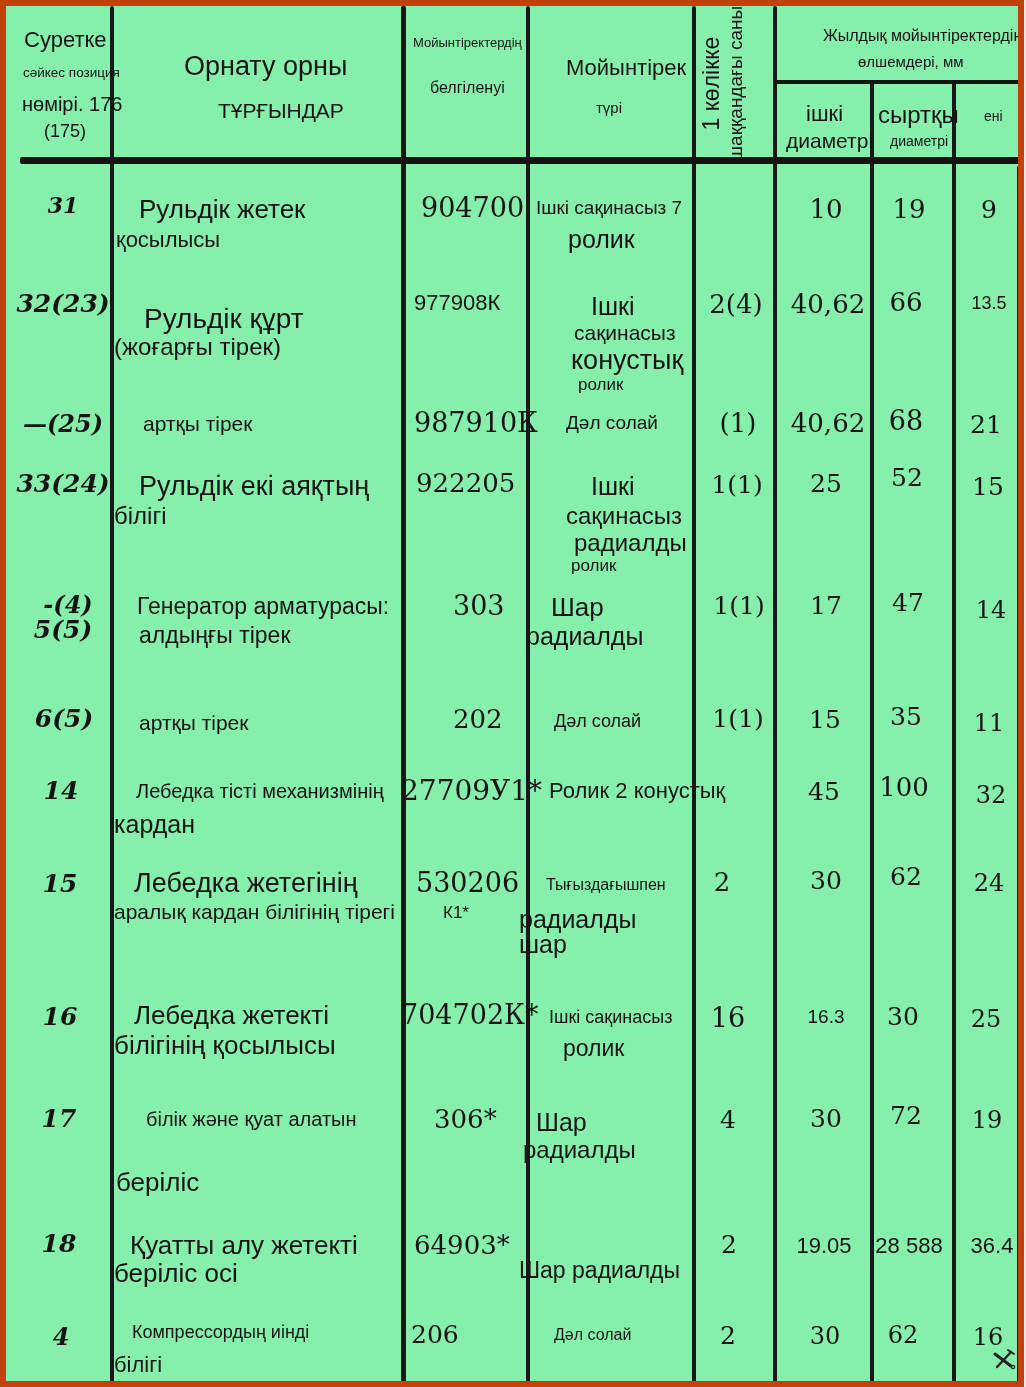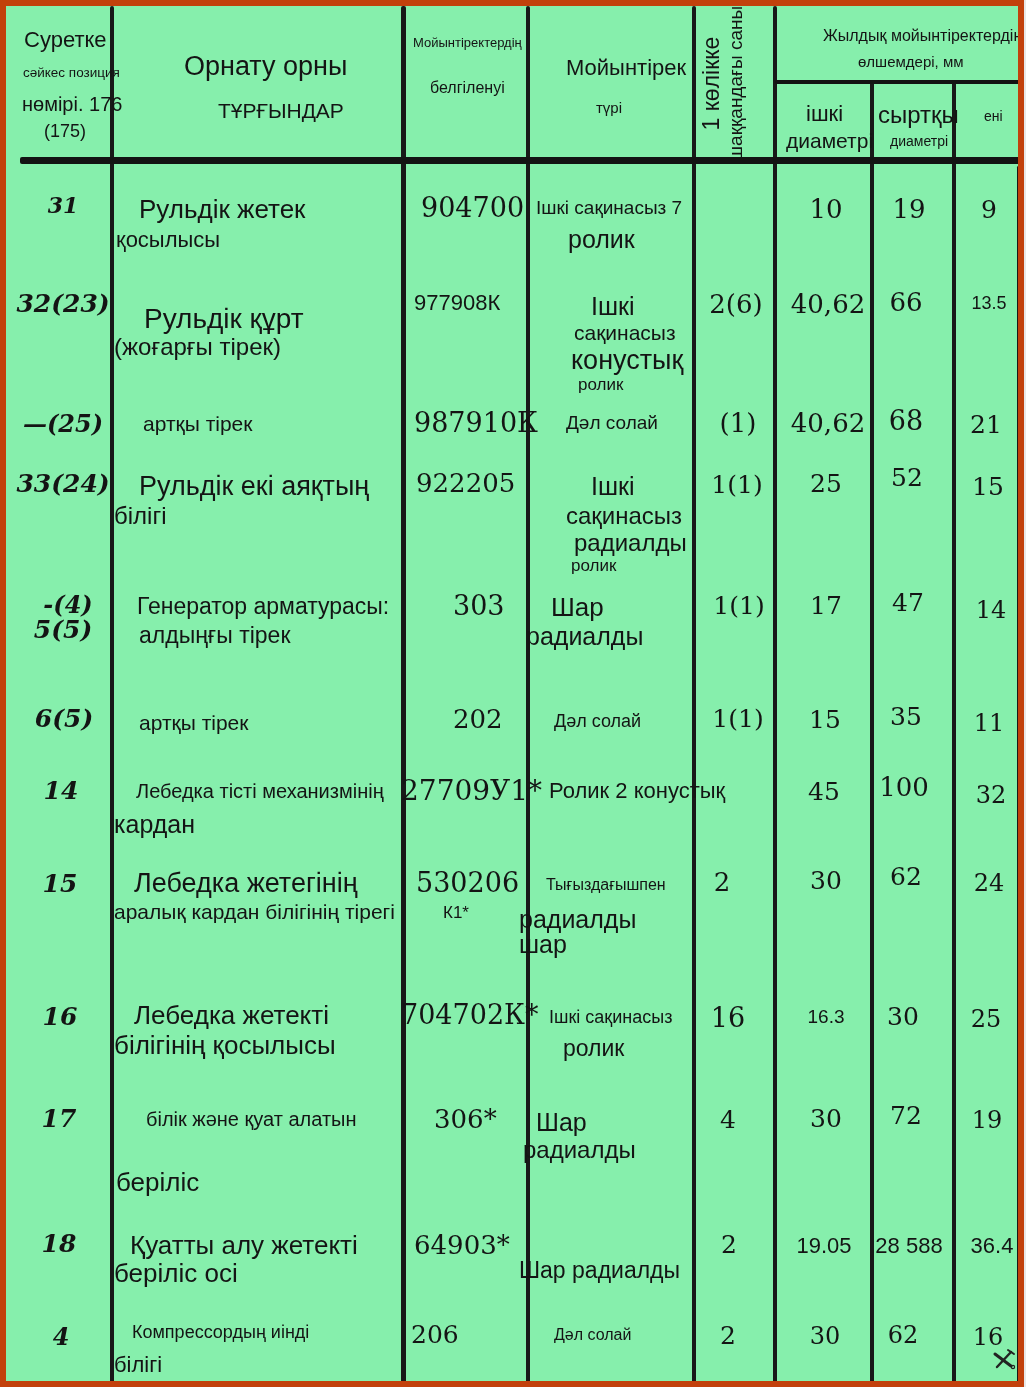--- a/index.html
+++ b/index.html
@@ -85,21 +85,21 @@
   <span class="t ser c" style="left:983px;top:191px;font-size:25px;">9</span>
 
   <span class="t it c" style="left:57px;top:285px;font-size:25px;">32(23)</span>
   <span class="t sa" style="left:138px;top:283px;font-size:28px;margin-top:15px;">Рульдік құрт</span>
   <span class="t sa" style="left:108px;top:328px;font-size:24px;">(жоғарғы тірек)</span>
   <span class="t sa" style="left:408px;top:285px;font-size:22px;">977908К</span>
   <span class="t sa" style="left:585px;top:287px;font-size:25px;">Ішкі</span>
   <span class="t sa" style="left:568px;top:316px;font-size:21px;">сақинасыз</span>
   <span class="t sa" style="left:565px;top:340px;font-size:27px;">конустық</span>
   <span class="t sa" style="left:572px;top:370px;font-size:17px;">ролик</span>
-  <span class="t ser c" style="left:730px;top:285px;font-size:26px;">2(6)</span>
+  <span class="t ser c" style="left:730px;top:285px;font-size:26px;">2(4)</span>
   <span class="t ser c" style="left:822px;top:285px;font-size:26px;">40,62</span>
   <span class="t ser c" style="left:900px;top:283px;font-size:26px;">66</span>
   <span class="t sa c" style="left:983px;top:288px;font-size:18px;">13.5</span>
 
   <span class="t it c" style="left:57px;top:405px;font-size:24px;">—(25)</span>
   <span class="t sa" style="left:137px;top:407px;font-size:21px;">артқы тірек</span>
   <span class="t ser" style="left:408px;top:403px;font-size:27px;">987910К</span>
   <span class="t sa" style="left:560px;top:407px;font-size:19px;">Дәл солай</span>
   <span class="t ser c" style="left:732px;top:404px;font-size:26px;">(1)</span>
   <span class="t ser c" style="left:822px;top:404px;font-size:26px;">40,62</span>

